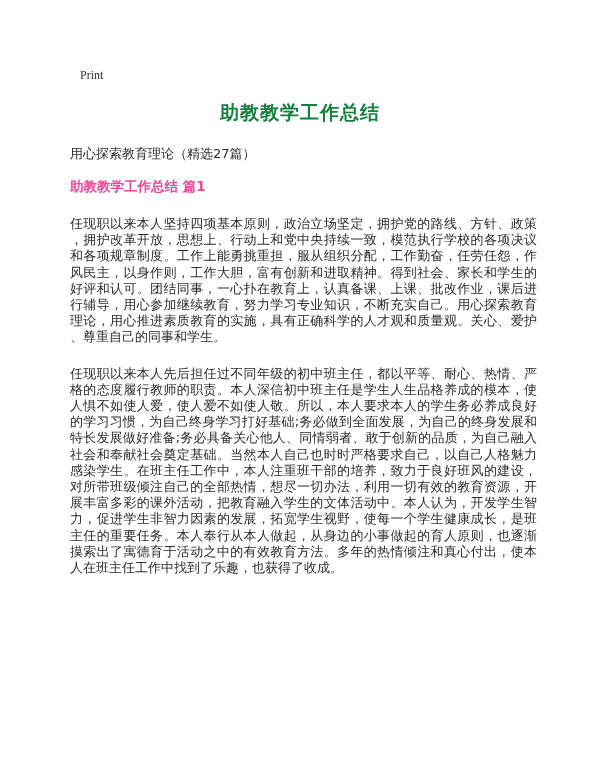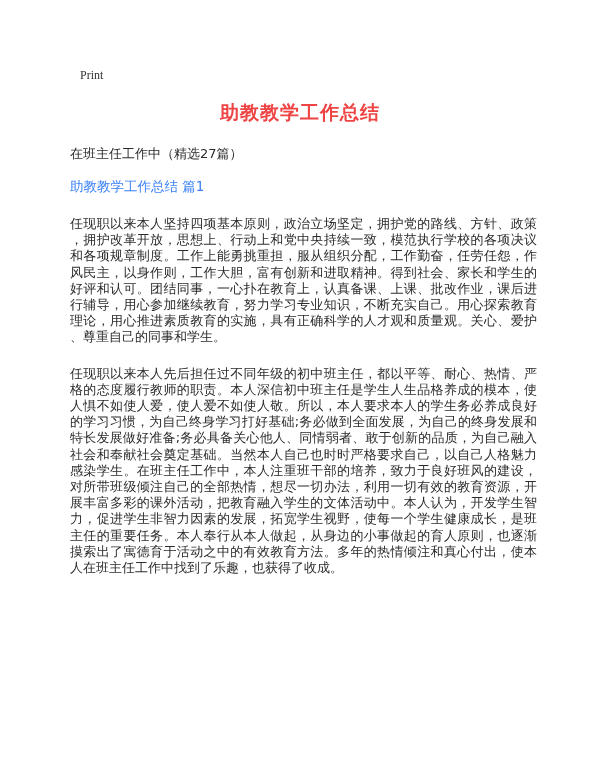--- a/index.html
+++ b/index.html
@@ -29,55 +29,55 @@
     border: none;
   }
   .doc-title {
     margin-top: 17px;
     
     margin-left: -70px;
     margin-right: -63px;
     text-align: center;
     font-size: 19px;
     font-weight: bold;
-    color: #ef4444;
+    color: #15803d;
     letter-spacing: 1px;
   }
   .doc-subtitle {
     margin-top: 19px;
     font-size: 13px;
     font-weight: normal;
     color: #2b2b2b;
   }
   .section-heading {
     margin-top: 15px;
     font-size: 13.5px;
-    font-weight: normal;
-    color: #3b82f6;
+    font-weight: bold;
+    color: #ec4899;
   }
   .body-text p {
     margin-top: 20px;
     font-size: 13px;
     line-height: 16.2px;
     color: #2b2b2b;
     text-align: justify;
     word-break: break-all;
     line-break: anywhere;
   }
 </style>
 </head>
 <body>
 
 <div class="page">
 
   <button class="print-link">Print</button>
 
   <h1 class="doc-title">助教教学工作总结</h1>
 
-  <div class="doc-subtitle">在班主任工作中（精选27篇）</div>
+  <div class="doc-subtitle">用心探索教育理论（精选27篇）</div>
 
   <h2 class="section-heading">助教教学工作总结 篇1</h2>
 
   <div class="body-text">
     <p>任现职以来本人坚持四项基本原则，政治立场坚定，拥护党的路线、方针、政策，拥护改革开放，思想上、行动上和党中央持续一致，模范执行学校的各项决议和各项规章制度。工作上能勇挑重担，服从组织分配，工作勤奋，任劳任怨，作风民主，以身作则，工作大胆，富有创新和进取精神。得到社会、家长和学生的好评和认可。团结同事，一心扑在教育上，认真备课、上课、批改作业，课后进行辅导，用心参加继续教育，努力学习专业知识，不断充实自己。用心探索教育理论，用心推进素质教育的实施，具有正确科学的人才观和质量观。关心、爱护、尊重自己的同事和学生。</p>
     <p>任现职以来本人先后担任过不同年级的初中班主任，都以平等、耐心、热情、严格的态度履行教师的职责。本人深信初中班主任是学生人生品格养成的模本，使人惧不如使人爱，使人爱不如使人敬。所以，本人要求本人的学生务必养成良好的学习习惯，为自己终身学习打好基础;务必做到全面发展，为自己的终身发展和特长发展做好准备;务必具备关心他人、同情弱者、敢于创新的品质，为自己融入社会和奉献社会奠定基础。当然本人自己也时时严格要求自己，以自己人格魅力感染学生。在班主任工作中，本人注重班干部的培养，致力于良好班风的建设，对所带班级倾注自己的全部热情，想尽一切办法，利用一切有效的教育资源，开展丰富多彩的课外活动，把教育融入学生的文体活动中。本人认为，开发学生智力，促进学生非智力因素的发展，拓宽学生视野，使每一个学生健康成长，是班主任的重要任务。本人奉行从本人做起，从身边的小事做起的育人原则，也逐渐摸索出了寓德育于活动之中的有效教育方法。多年的热情倾注和真心付出，使本人在班主任工作中找到了乐趣，也获得了收成。</p>
   </div>
 
 </div>
 

